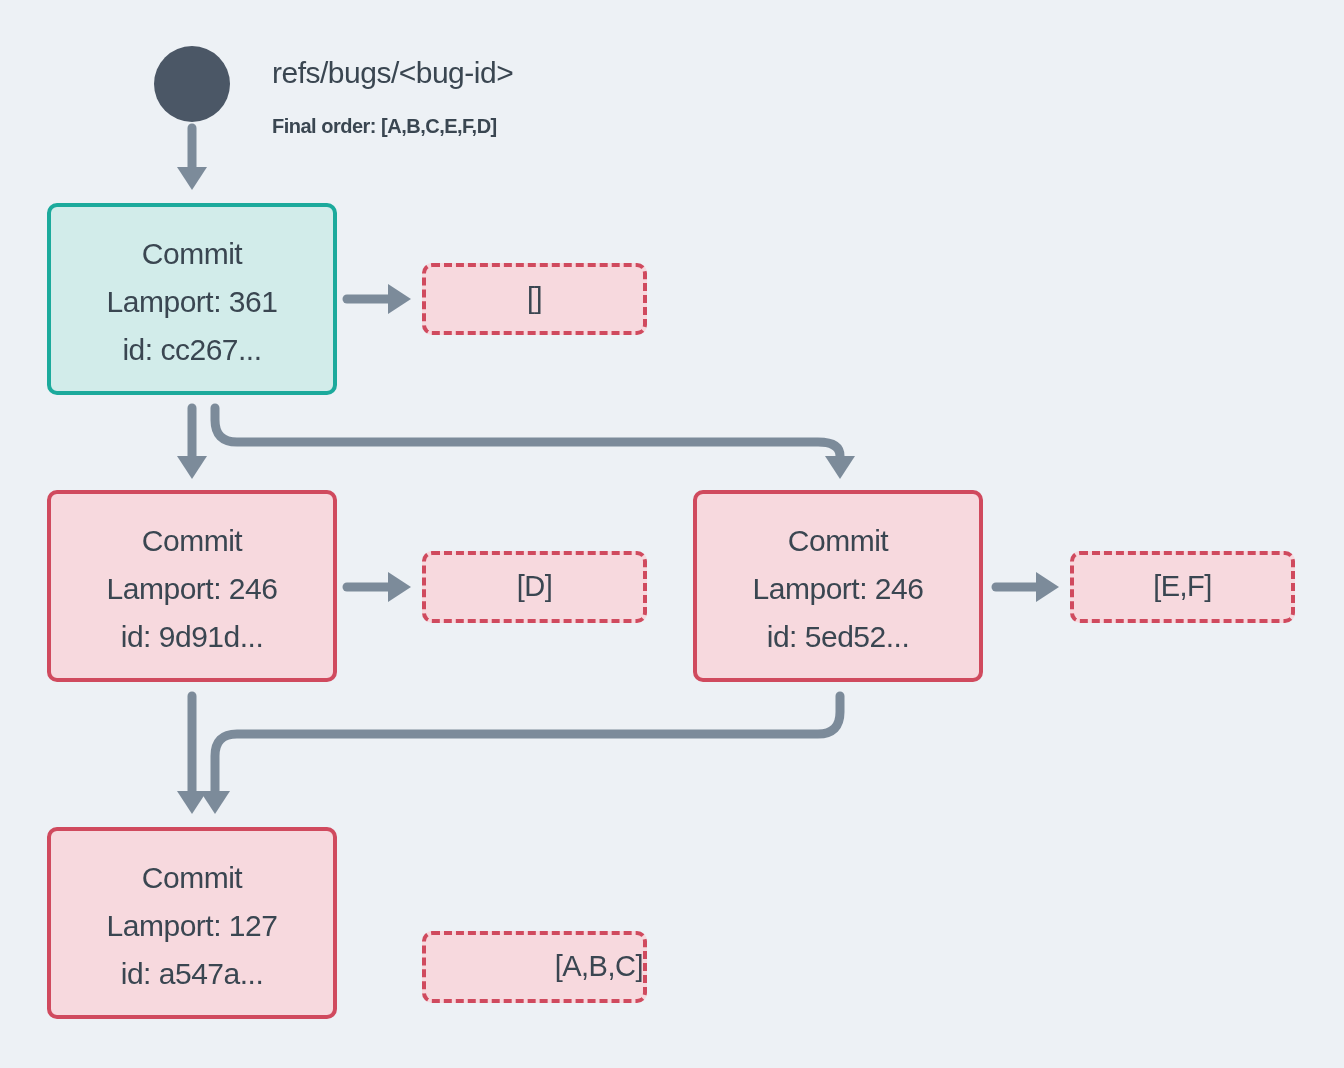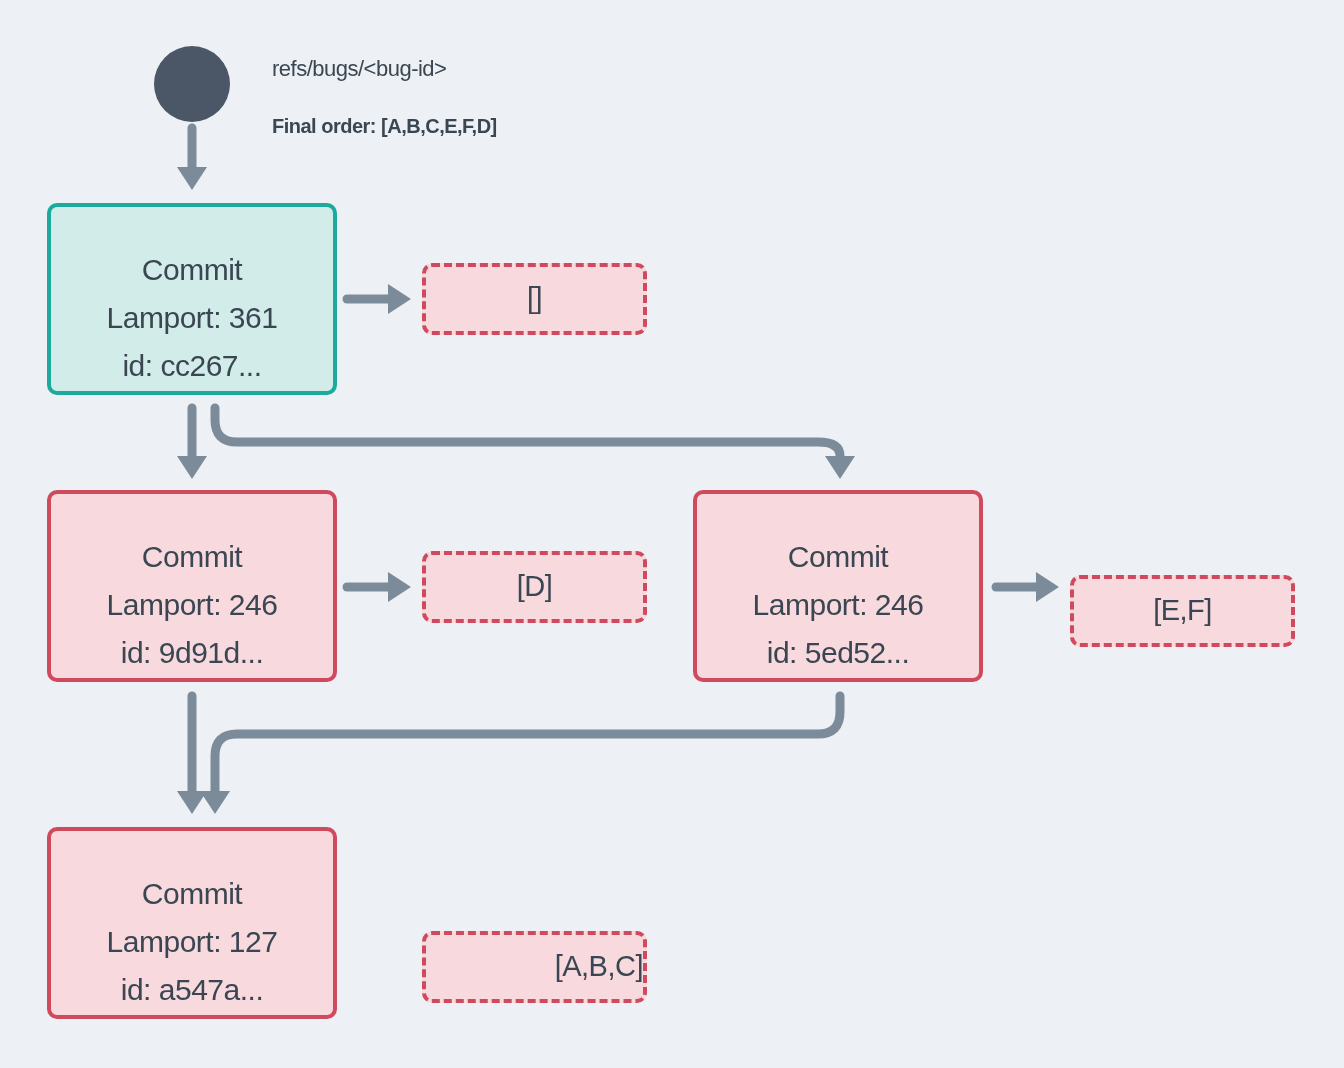--- a/index.html
+++ b/index.html
@@ -42,41 +42,41 @@
     position: absolute;
     left: 154px; top: 46px;
     width: 76px; height: 76px;
     border-radius: 50%;
     background: var(--node-dark);
   }
 
   .ref-label {
     position: absolute;
     left: 272px; top: 56px;
-    font-size: 22px;
+    font-size: 30px;
     letter-spacing: -0.5px;
     color: var(--text);
     white-space: nowrap;
   }
   .final-order {
     position: absolute;
     left: 272px; top: 115px;
     font-size: 20px;
     font-weight: bold;
     letter-spacing: -0.5px;
     color: var(--text);
     white-space: nowrap;
   }
 
   .commit-box {
     position: absolute;
     width: 290px;
     height: 192px;
     border-radius: 10px;
-    padding-top: 39px;
+    padding-top: 23px;
     text-align: center;
     color: var(--text);
   }
   .commit-box .line {
     font-size: 30px;
     line-height: 48px;
     letter-spacing: -0.5px;
     white-space: nowrap;
   }
   .commit-box.teal {
@@ -168,21 +168,21 @@
     <div class="line">Lamport: 246</div>
     <div class="line">id: 9d91d...</div>
   </div>
   <div class="ops-box" style="left:422px; top:551px;">[D]</div>
 
   <div class="commit-box pink" style="left:693px; top:490px;">
     <div class="line">Commit</div>
     <div class="line">Lamport: 246</div>
     <div class="line">id: 5ed52...</div>
   </div>
-  <div class="ops-box" style="left:1070px; top:575px;">[E,F]</div>
+  <div class="ops-box" style="left:1070px; top:551px;">[E,F]</div>
 
   <div class="commit-box pink" style="left:47px; top:827px;">
     <div class="line">Commit</div>
     <div class="line">Lamport: 127</div>
     <div class="line">id: a547a...</div>
   </div>
   <div class="ops-box" style="left:422px; top:931px;text-align:right;">[A,B,C]</div>
 
 </div>
 

